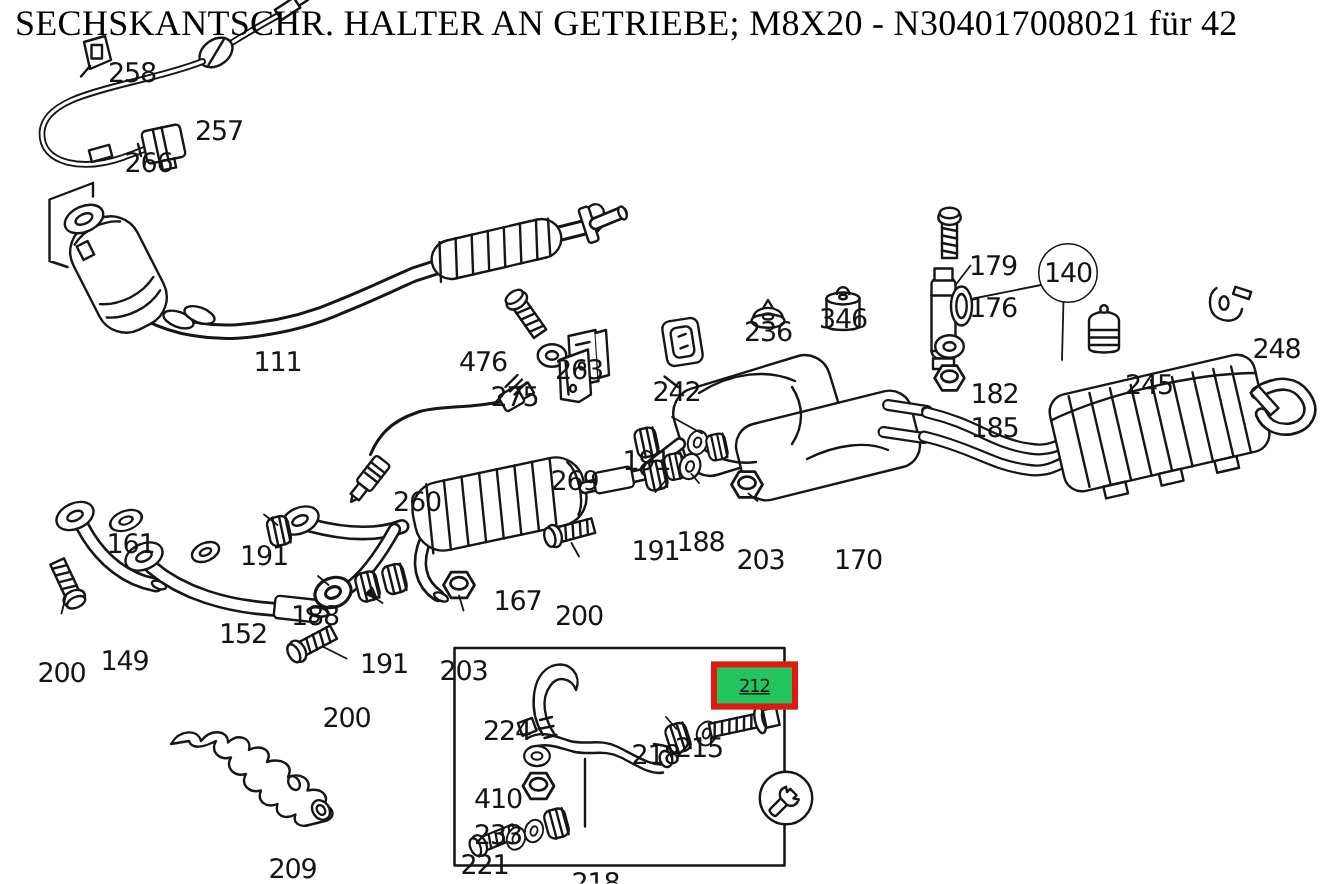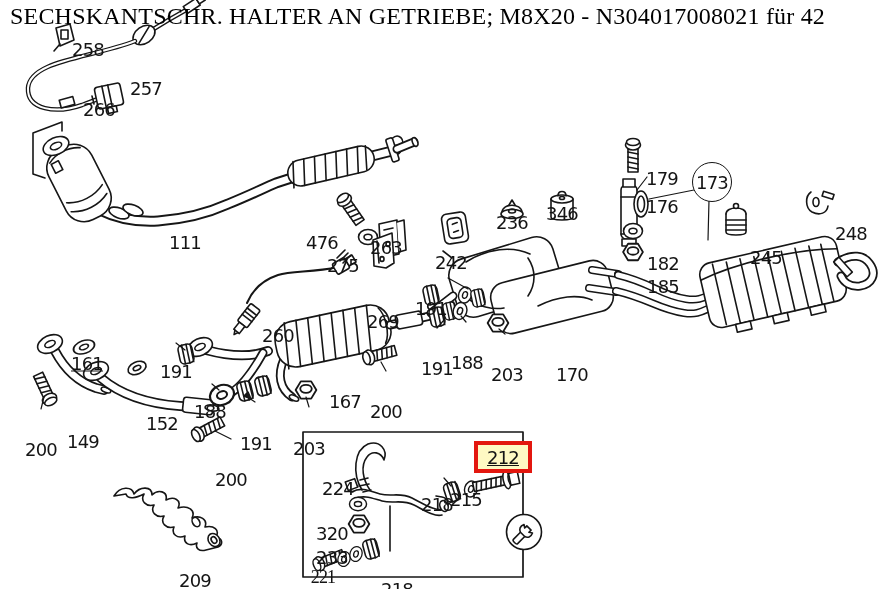--- a/index.html
+++ b/index.html
@@ -6,23 +6,23 @@
   body{width:886px;height:589px;position:relative;background:#fff;overflow:hidden;
        font-family:"DejaVu Sans","Liberation Sans",sans-serif;}
   #stage{position:absolute;inset:0;}
   svg{position:absolute;left:0;top:0;z-index:1;}
   #labels{position:absolute;inset:0;z-index:2;pointer-events:none;}
   .plbl{position:absolute;transform:translate(-50%,-50%);font-size:18px;letter-spacing:-0.8px;
         color:#141414;white-space:nowrap;pointer-events:auto;margin-top:33px;}
   #callout{position:absolute;z-index:2;border:1.8px solid #141414;border-radius:50%;
            background:#fff;display:flex;align-items:center;justify-content:center;
            font-size:18px;letter-spacing:-0.8px;color:#141414;}
-  #highlight{position:absolute;z-index:4;border:4px solid #e3170f;background:#fef9c3;
+  #highlight{position:absolute;z-index:4;border:4px solid #e3170f;background:#22c55e;
              display:flex;align-items:center;justify-content:center;
-             font-size:18px;letter-spacing:-0.8px;color:#141414;text-decoration:underline;}
+             font-size:12px;letter-spacing:-0.8px;color:#141414;text-decoration:underline;}
   #title{position:absolute;z-index:6;left:10px;top:3px;font-family:"Liberation Serif","DejaVu Serif",serif;
          font-size:24px;color:#000;white-space:nowrap;letter-spacing:0.2px;}
   #footer{position:absolute;z-index:6;left:139px;top:551px;font-family:"Liberation Serif","DejaVu Serif",serif;
           font-size:20.5px;color:#141414;white-space:nowrap;}
 </style>
 </head>
 <body>
 
 <div id="stage">
 
@@ -322,41 +322,41 @@
       <span class="plbl" style="left: 437px; top: 335px;">191</span>
       <span class="plbl" style="left: 467px; top: 329px;">188</span>
       <span class="plbl" style="left: 507px; top: 341px;">203</span>
       <span class="plbl" style="left: 572px; top: 341px;">170</span>
       <span class="plbl" style="left: 662px; top: 145px;">179</span>
       <span class="plbl" style="left: 662px; top: 173px;">176</span>
       <span class="plbl" style="left: 663px; top: 230px;">182</span>
       <span class="plbl" style="left: 663px; top: 253px;">185</span>
       <span class="plbl" style="left: 766px; top: 224px;">245</span>
       <span class="plbl" style="left: 851px; top: 200px;">248</span>
-      <span class="plbl" style="left: 87px; top: 330px; text-decoration: underline;">161</span>
+      <span class="plbl" style="left: 87px; top: 330px;">161</span>
       <span class="plbl" style="left: 176px; top: 338px;">191</span>
       <span class="plbl" style="left: 210px; top: 378px;">188</span>
       <span class="plbl" style="left: 162px; top: 390px;">152</span>
       <span class="plbl" style="left: 83px; top: 408px;">149</span>
       <span class="plbl" style="left: 41px; top: 416px;">200</span>
       <span class="plbl" style="left: 256px; top: 410px;">191</span>
       <span class="plbl" style="left: 231px; top: 446px;">200</span>
       <span class="plbl" style="left: 309px; top: 415px;">203</span>
       <span class="plbl" style="left: 195px; top: 547px;">209</span>
       <span class="plbl" style="left: 338px; top: 455px;">224</span>
       <span class="plbl" style="left: 437px; top: 471px;">218</span>
       <span class="plbl" style="left: 466px; top: 466px;">215</span>
-      <span class="plbl" style="left: 332px; top: 500px;">320</span>
+      <span class="plbl" style="left: 332px; top: 500px;">410</span>
       <span class="plbl" style="left: 332px; top: 524px;">233</span>
-      <span class="plbl" style="left: 323px; top: 544px; font-family: Liberation Serif, serif;">221</span>
+      <span class="plbl" style="left: 323px; top: 544px;">221</span>
       <span class="plbl" style="left: 369px; top: 567px;">215</span>
       <span class="plbl" style="left: 397px; top: 556px;">218</span>
       <span class="plbl" style="left: 548px; top: 564px;">251</span>
     </div>
 
-<div id="callout" style="left: 692px; top: 162px; height: 38px; width: 38px;">173</div>
+<div id="callout" style="left: 692px; top: 162px; height: 38px; width: 38px;">140</div>
 
 <div id="highlight" style="left: 474px; top: 441px; width: 50px; height: 24px; border-color: rgb(227, 23, 15);">212</div>
 
 <div id="title">SECHSKANTSCHR. HALTER AN GETRIEBE; M8X20 - N304017008021 für 42</div>
 
 
 </div>
 
 </body></html>

